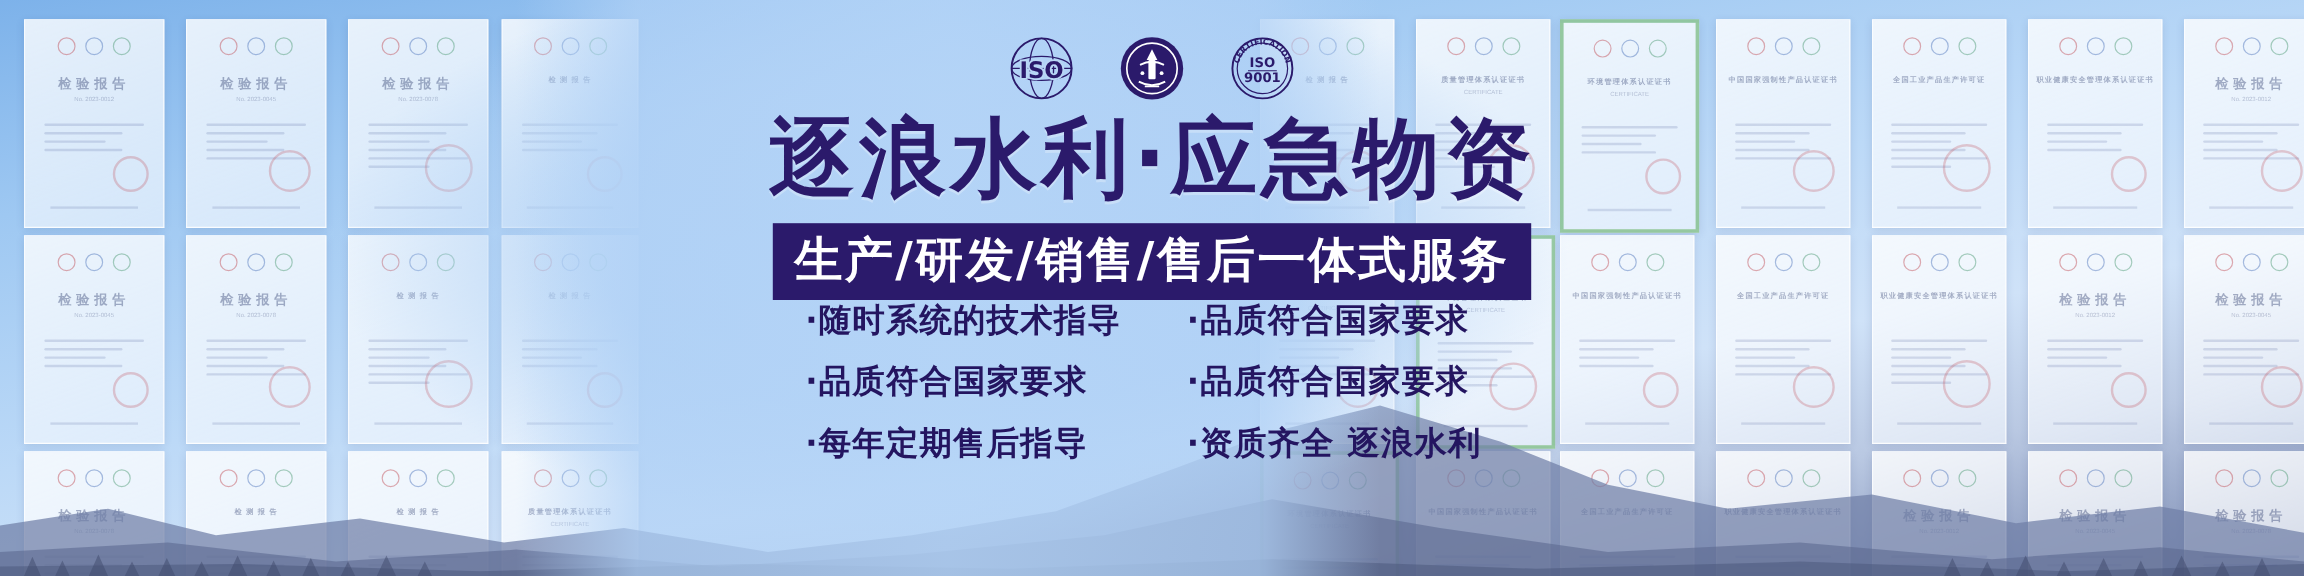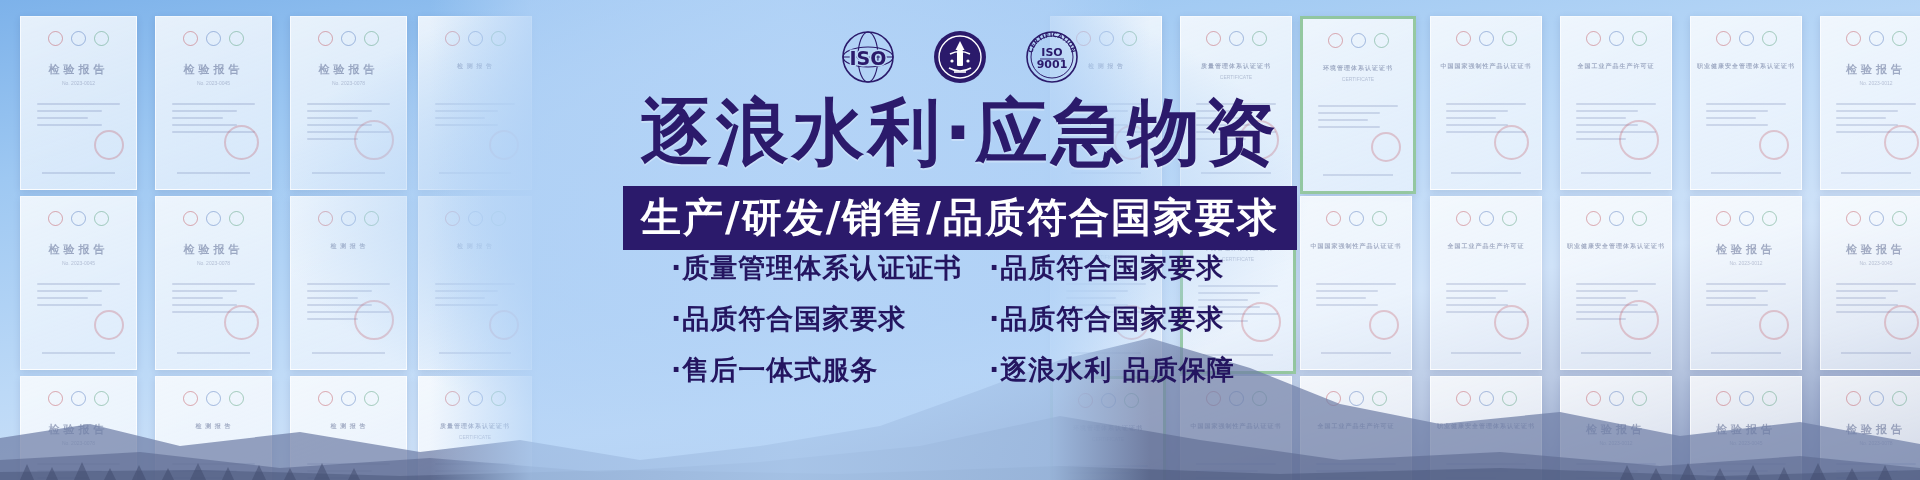--- a/index.html
+++ b/index.html
@@ -700,28 +700,28 @@
           <text x="29" y="28" text-anchor="middle" font-size="11" font-weight="700" font-family="DejaVu Sans, sans-serif" fill="#2b1a6b">ISO</text>
           <text x="29" y="40" text-anchor="middle" font-size="11" font-weight="700" font-family="DejaVu Sans, sans-serif" fill="#2b1a6b">9001</text>
           <line x1="17" y1="31" x2="41" y2="31" stroke="#2b1a6b" stroke-width="0.9"></line>
         </svg>
       </div>
     </div>
 
     <div class="title">逐浪水利·应急物资</div>
 
     <div class="band-wrap">
-      <span class="band">生产/研发/销售/品质符合国家要求</span>
+      <span class="band">生产/研发/销售/售后一体式服务</span>
     </div>
 
     <div class="bullets">
       <div class="bul-grid" id="bulGrid">
-          <div class="bul">·质量管理体系认证证书</div>
+          <div class="bul">·随时系统的技术指导</div>
           <div class="bul">·品质符合国家要求</div>
           <div class="bul">·品质符合国家要求</div>
           <div class="bul">·品质符合国家要求</div>
-          <div class="bul">·售后一体式服务</div>
-          <div class="bul">·逐浪水利 品质保障</div>
+          <div class="bul">·每年定期售后指导</div>
+          <div class="bul">·资质齐全 逐浪水利</div>
         </div>
     </div>
 
   </div>
 </div>
 
 </body></html>

